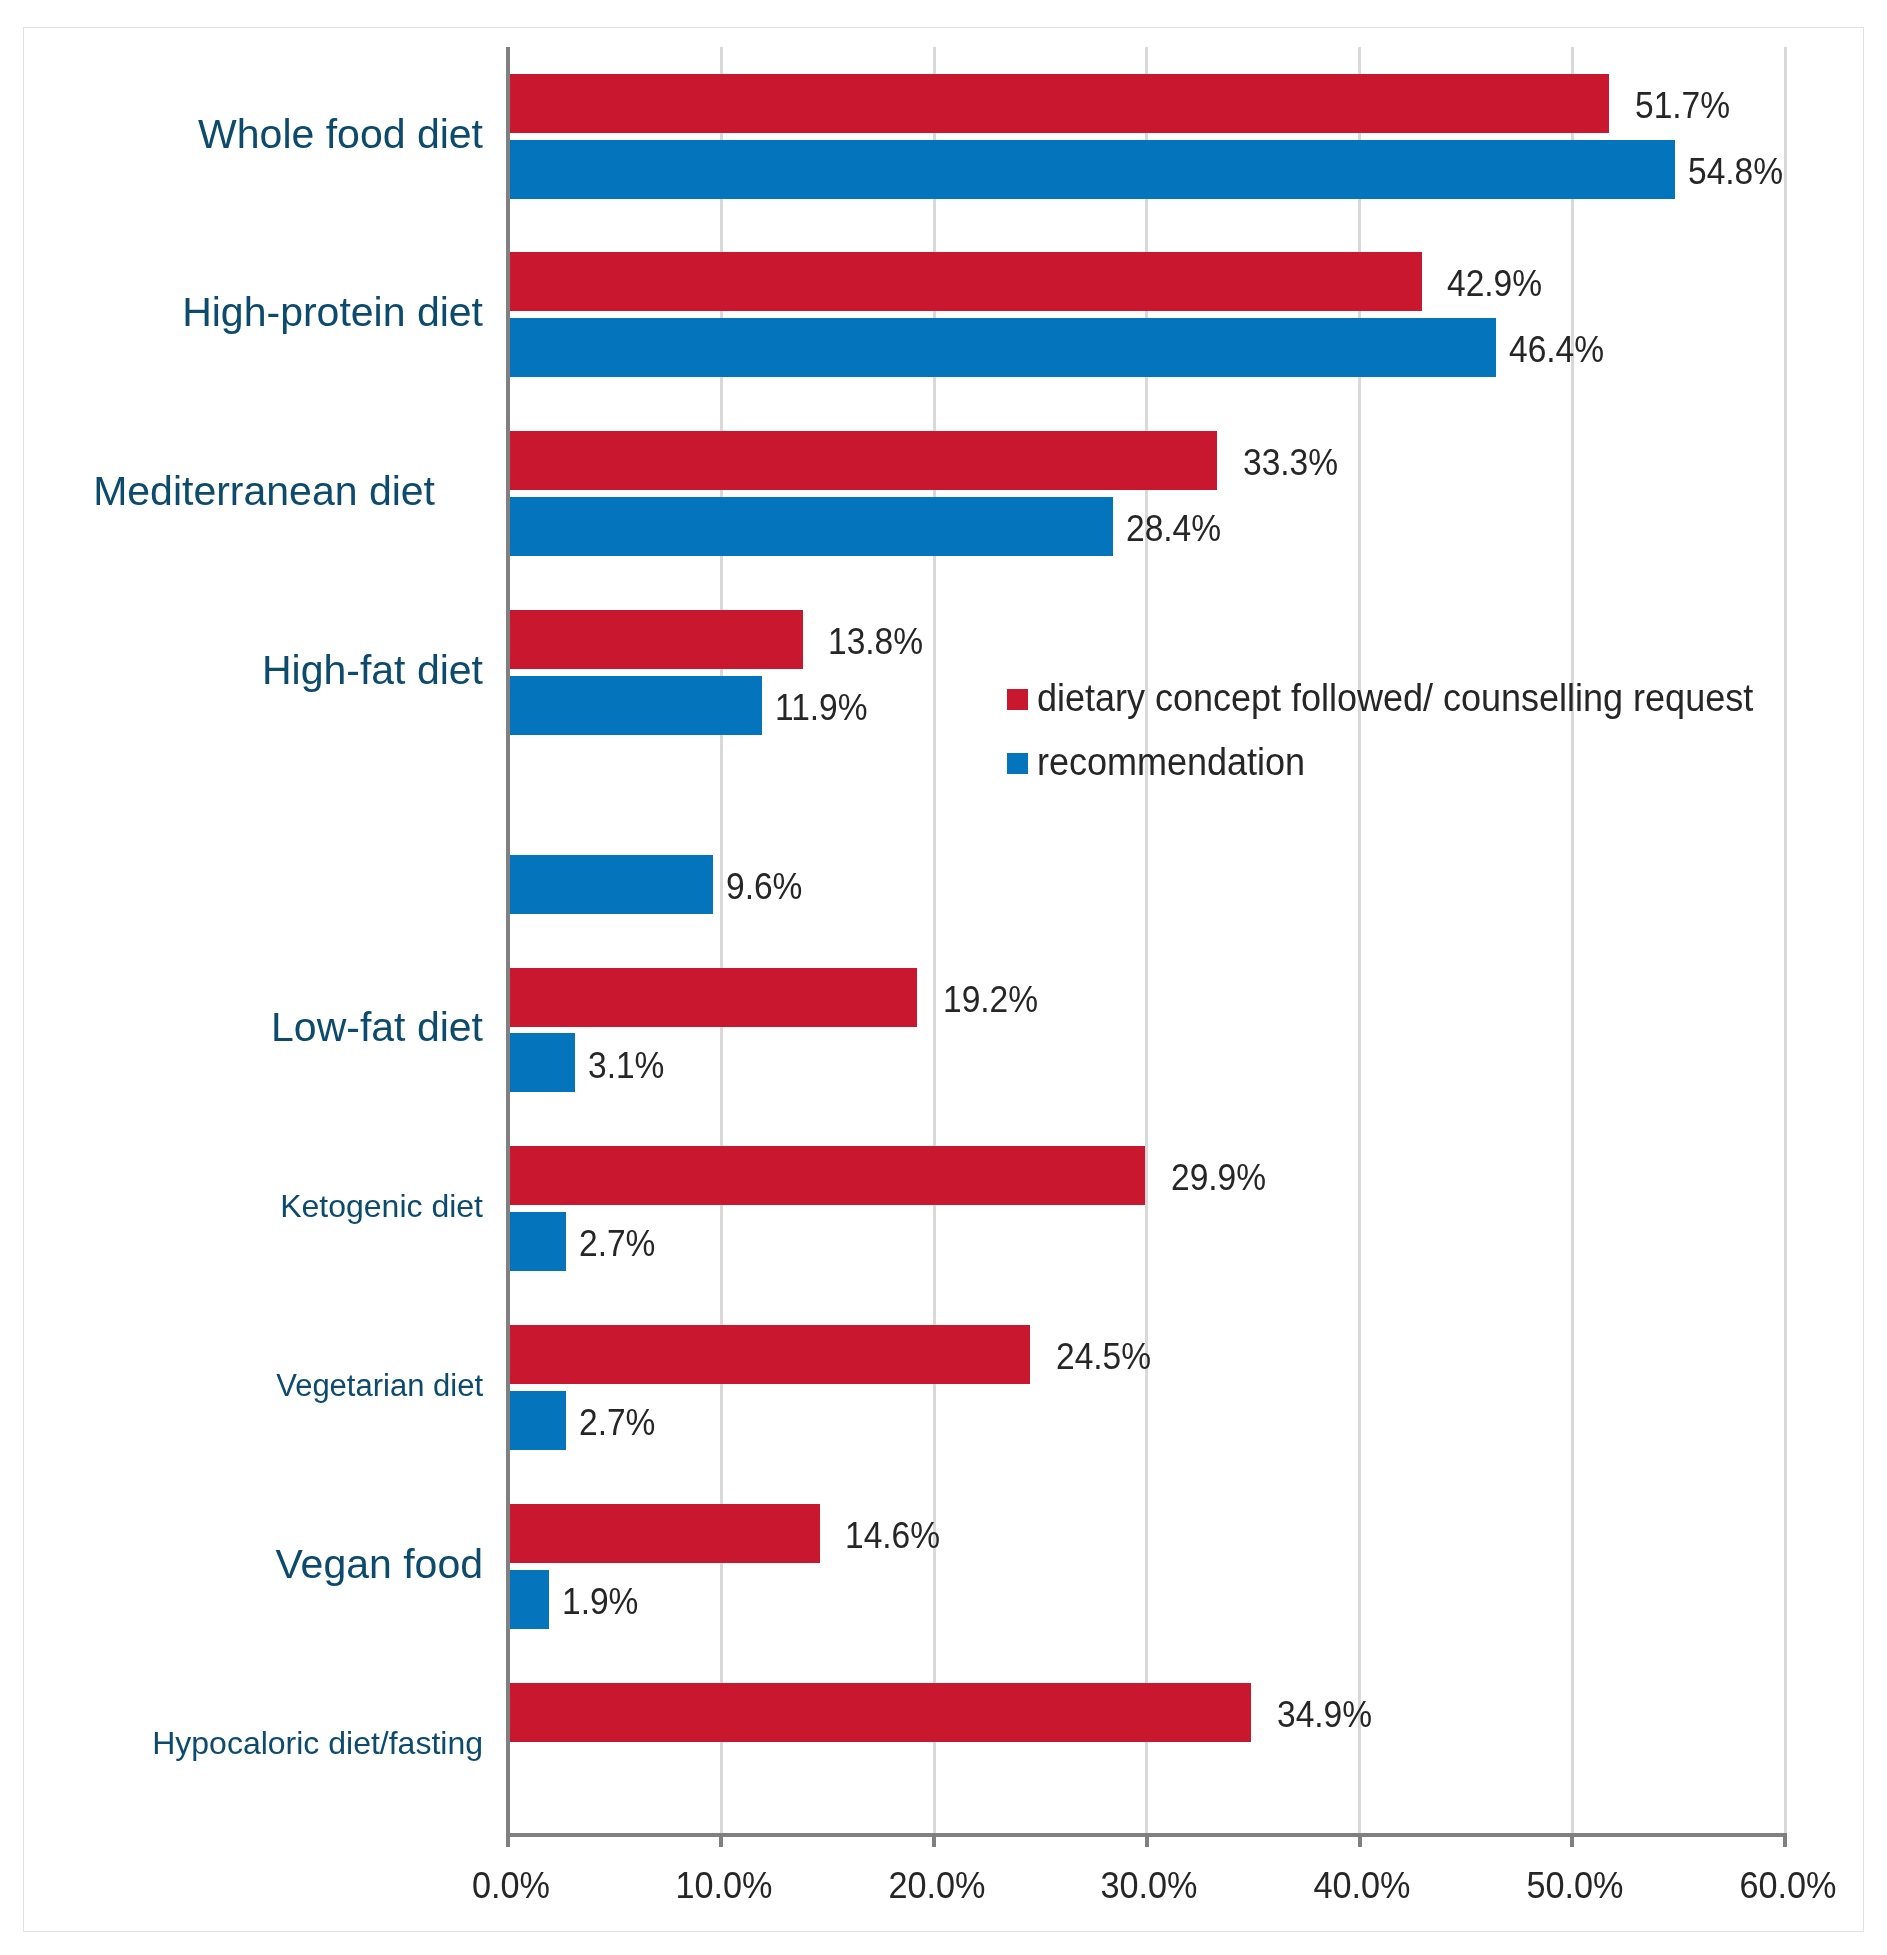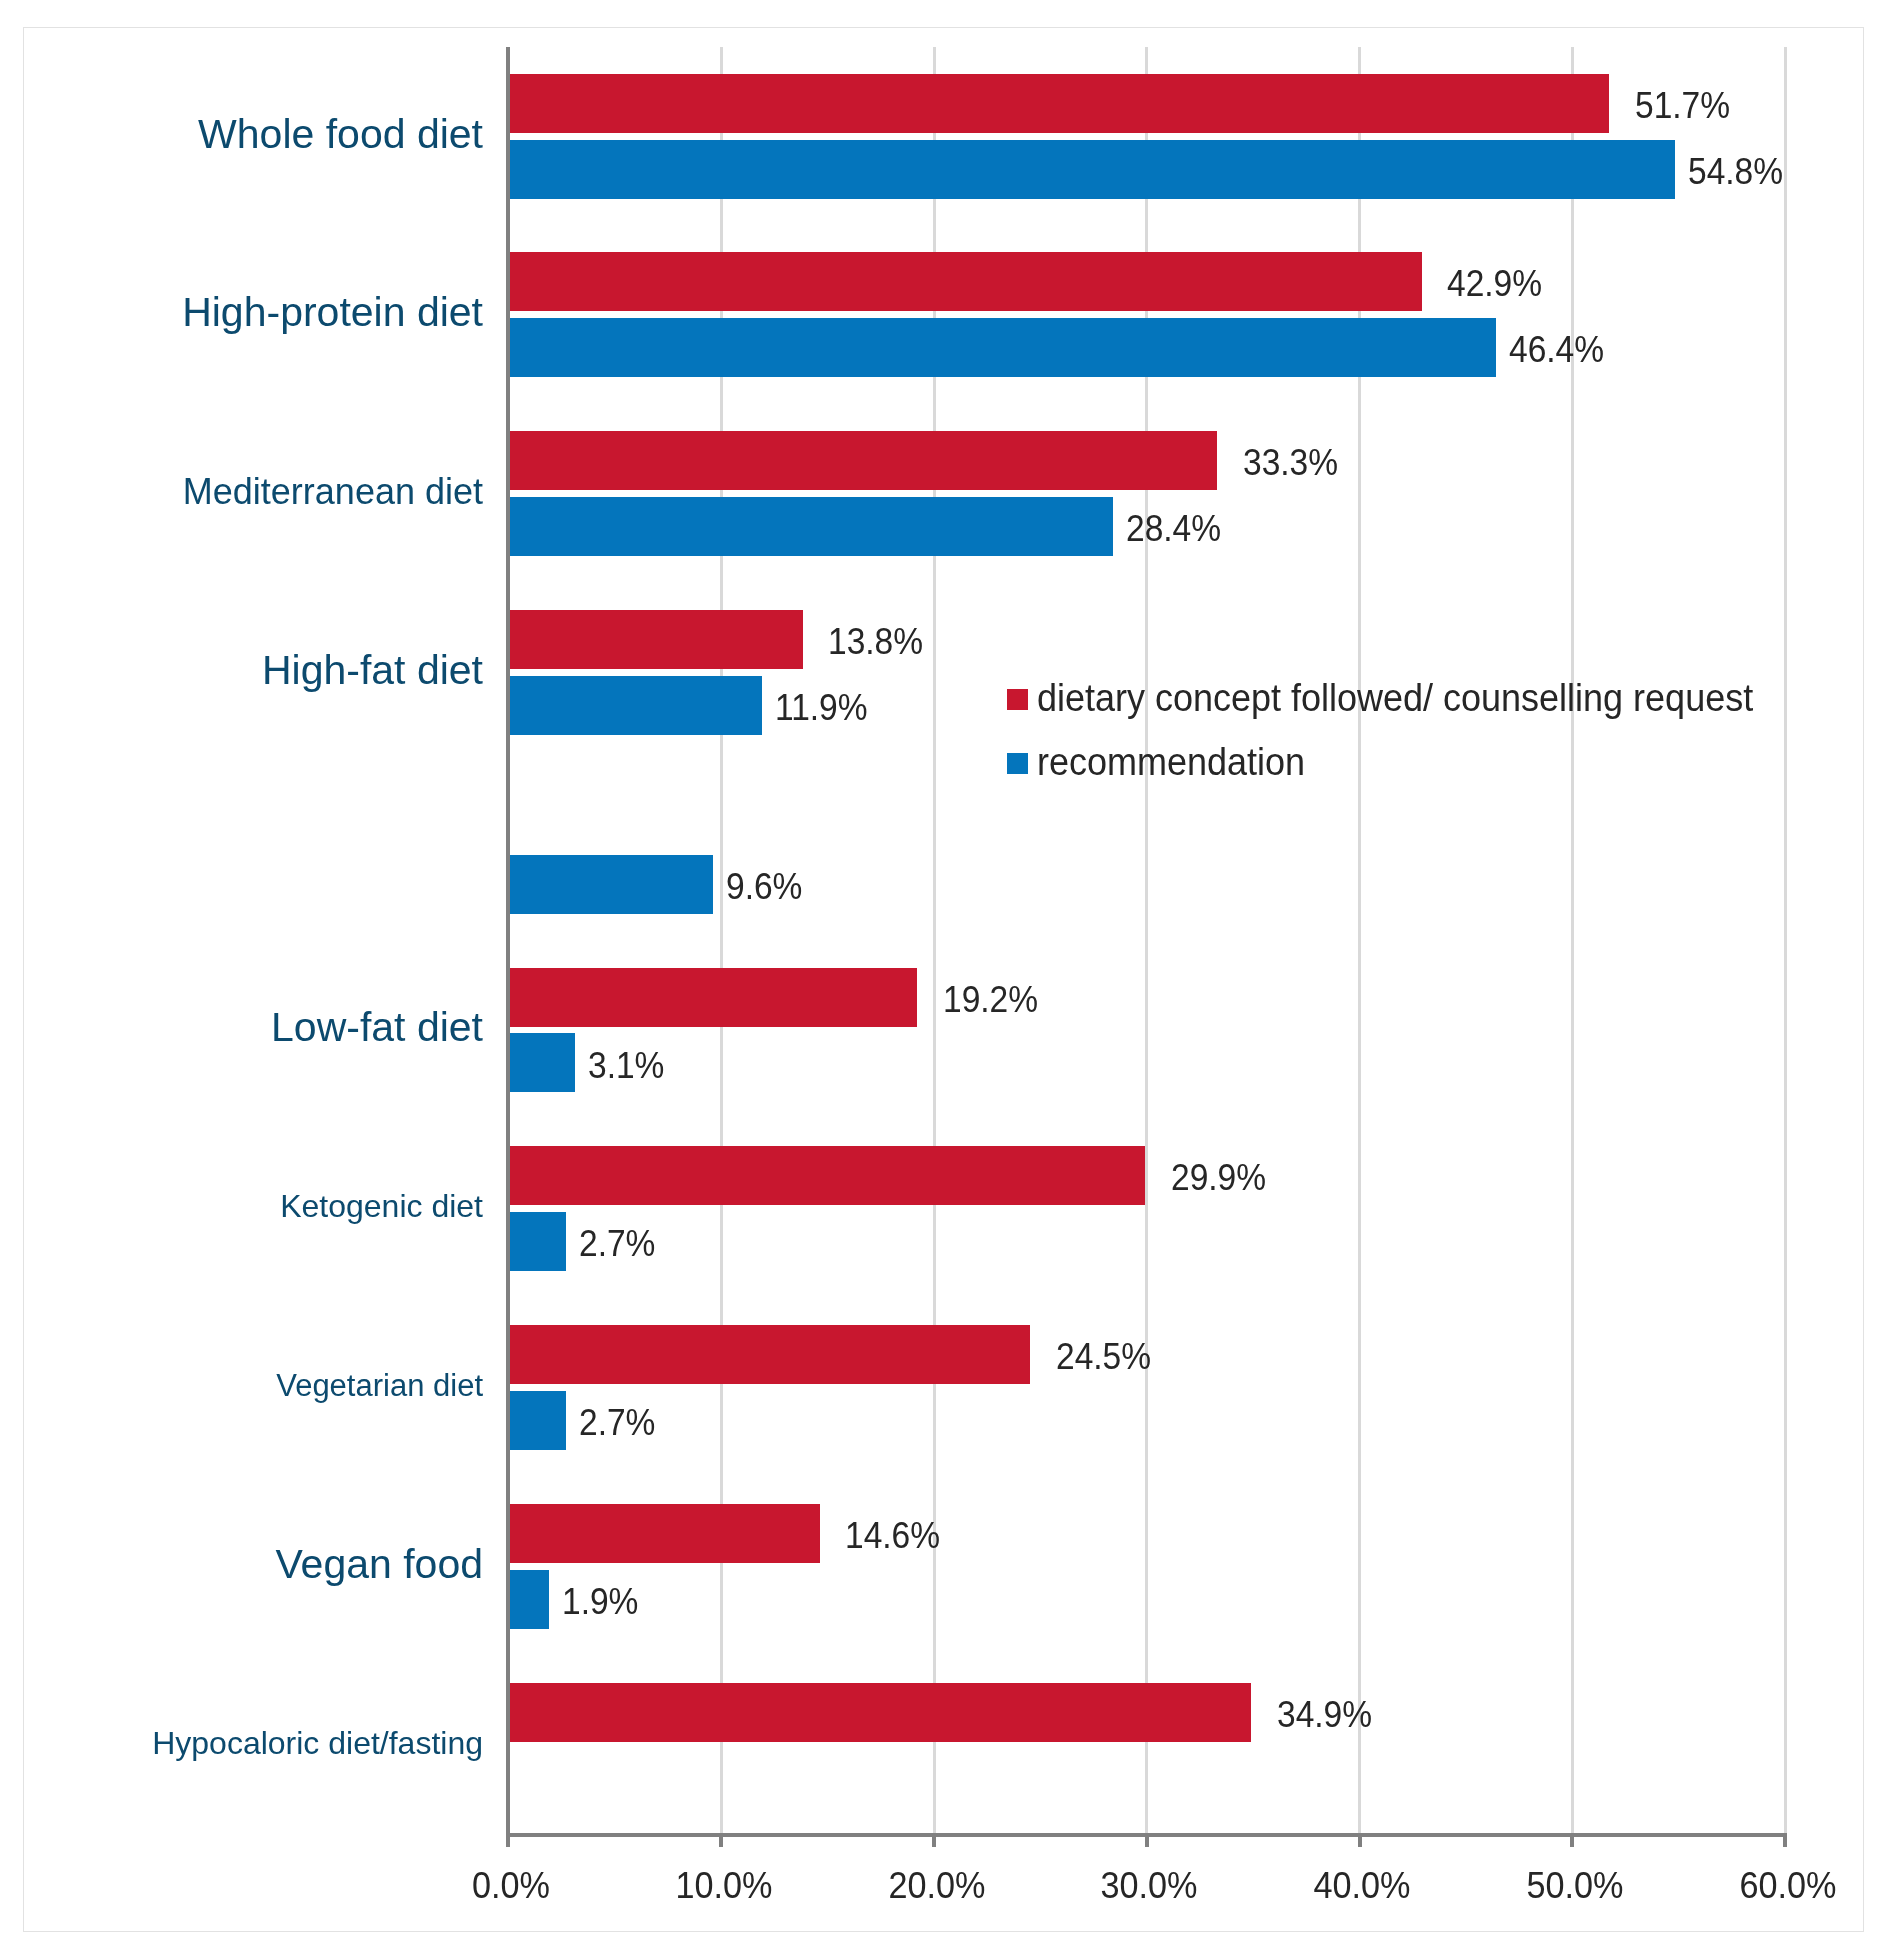--- a/index.html
+++ b/index.html
@@ -68,21 +68,21 @@
     <div class="dlabel" style="left: 1126px; font-size: 37px; line-height: 37px; top: 510px; transform: scaleX(0.906); transform-origin: 0% 50%;">28.4%</div>
     <div class="dlabel" style="left: 775px; font-size: 37px; line-height: 37px; top: 689px; transform: scaleX(0.906); transform-origin: 0% 50%;">11.9%</div>
     <div class="dlabel" style="left: 726px; font-size: 37px; line-height: 37px; top: 868px; transform: scaleX(0.906); transform-origin: 0% 50%;">9.6%</div>
     <div class="dlabel" style="left: 588px; font-size: 37px; line-height: 37px; top: 1047px; transform: scaleX(0.906); transform-origin: 0% 50%;">3.1%</div>
     <div class="dlabel" style="left: 579px; font-size: 37px; line-height: 37px; top: 1225px; transform: scaleX(0.906); transform-origin: 0% 50%;">2.7%</div>
     <div class="dlabel" style="left: 579px; font-size: 37px; line-height: 37px; top: 1404px; transform: scaleX(0.906); transform-origin: 0% 50%;">2.7%</div>
     <div class="dlabel" style="left: 562px; font-size: 37px; line-height: 37px; top: 1583px; transform: scaleX(0.906); transform-origin: 0% 50%;">1.9%</div>
 
     <div class="catlabel" style="right: 1404px; font-size: 41px; line-height: 41px; top: 114px; transform: scaleX(1); transform-origin: 100% 50%;">Whole food diet</div>
     <div class="catlabel" style="right: 1404px; font-size: 41px; line-height: 41px; top: 292px; transform: scaleX(1); transform-origin: 100% 50%; margin-left: 23px;">High-protein diet</div>
-    <div class="catlabel" style="right: 1404px; font-size: 36px; line-height: 41px; top: 471px; transform: scaleX(1); transform-origin: 100% 50%;">Mediterranean diet</div>
+    <div class="catlabel" style="right: 1452px; font-size: 41px; line-height: 41px; top: 471px; transform: scaleX(1); transform-origin: 100% 50%;">Mediterranean diet</div>
     <div class="catlabel" style="right: 1404px; font-size: 41px; line-height: 41px; top: 650px; transform: scaleX(1); transform-origin: 100% 50%;">High-fat diet</div>
     <div class="catlabel" style="right: 1404px; font-size: 41px; line-height: 41px; top: 1007px; transform: scaleX(1); transform-origin: 100% 50%;">Low-fat diet</div>
     <div class="catlabel" style="right: 1404px; font-size: 32px; line-height: 41px; top: 1186px; transform: scaleX(1); transform-origin: 100% 50%;">Ketogenic diet</div>
     <div class="catlabel" style="right: 1404px; font-size: 31px; line-height: 41px; top: 1365px; transform: scaleX(1); transform-origin: 100% 50%;">Vegetarian diet</div>
     <div class="catlabel" style="right: 1404px; font-size: 41px; line-height: 41px; top: 1544px; transform: scaleX(1); transform-origin: 100% 50%;">Vegan food</div>
     <div class="catlabel" style="right: 1404px; font-size: 32px; line-height: 41px; top: 1723px; transform: scaleX(1); transform-origin: 100% 50%;">Hypocaloric diet/fasting</div>
 
     <div class="axisY" id="axisY" style="left: 506px; top: 47px; width: 4.4px; height: 1790px;"></div>
     <div class="axisX" id="axisX" style="left: 506px; top: 1833px; height: 4.4px; width: 1281px;"></div>
 

